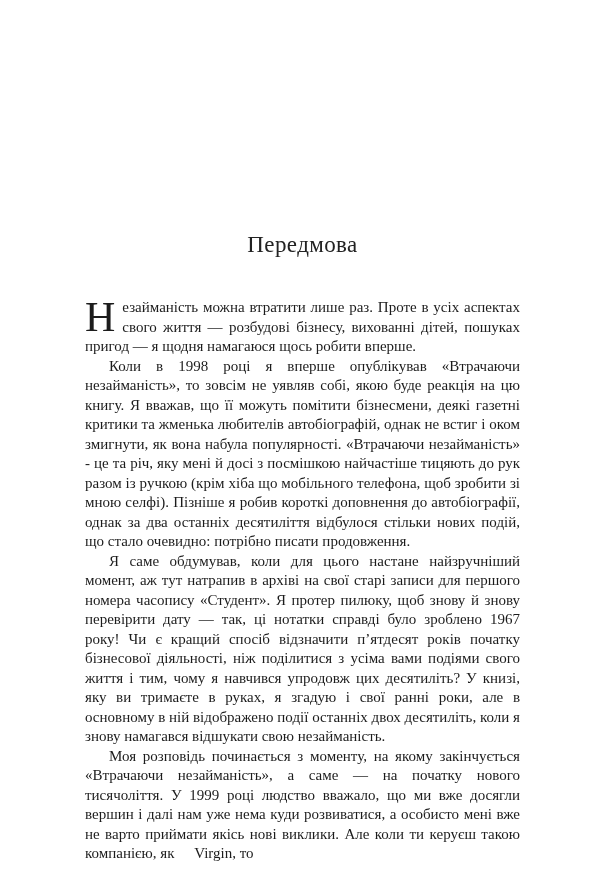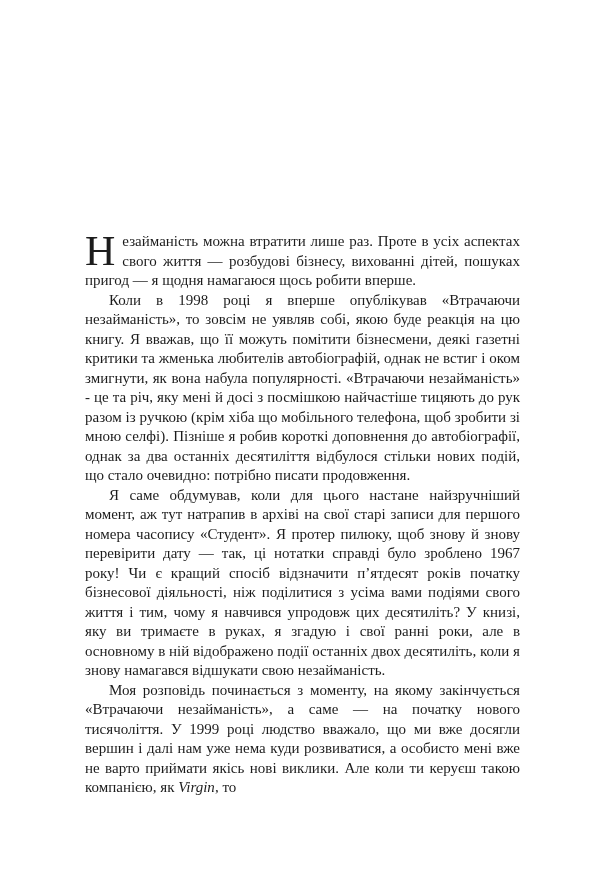--- a/index.html
+++ b/index.html
@@ -39,26 +39,27 @@
     text-indent: 24px;
   }
   .dropcap {
     float: left;
     font-size: 42px;
     line-height: 34px;
     padding: 2px 7px 0 0;
     color: #1c1c1c;
   }
   .italic {
-    font-style: italic;
+    margin-left: 16px;
   }
 </style>
 </head>
 <body>
 
 <div class="page">
+  <h1 class="title">Передмова</h1>
   <div class="body-text" id="paragraphs">
       <p><span class="dropcap">Н</span><span>езайманість можна втратити лише раз. Проте в усіх аспектах свого життя — розбудові бізнесу, вихованні дітей, пошуках пригод — я щодня намагаюся щось робити вперше.</span></p>
       <p class="indent"><span>Коли в 1998 році я вперше опублікував «Втрачаючи незайманість», то зовсім не уявляв собі, якою буде реакція на цю книгу. Я вважав, що її можуть помітити бізнесмени, деякі газетні критики та жменька любителів автобіографій, однак не встиг і оком змигнути, як вона набула популярності. «Втрачаючи незайманість» - це та річ, яку мені й досі з посмішкою найчастіше тицяють до рук разом із ручкою (крім хіба що мобільного телефона, щоб зробити зі мною селфі). Пізніше я робив короткі доповнення до автобіографії, однак за два останніх десятиліття відбулося стільки нових подій, що стало очевидно: потрібно писати продовження.</span></p>
       <p class="indent"><span>Я саме обдумував, коли для цього настане найзручніший момент, аж тут натрапив в архіві на свої старі записи для першого номера часопису «Студент». Я протер пилюку, щоб знову й знову перевірити дату — так, ці нотатки справді було зроблено 1967 року! Чи є кращий спосіб відзначити п’ятдесят років початку бізнесової діяльності, ніж поділитися з усіма вами подіями свого життя і тим, чому я навчився упродовж цих десятиліть? У книзі, яку ви тримаєте в руках, я згадую і свої ранні роки, але в основному в ній відображено події останніх двох десятиліть, коли я знову намагався відшукати свою незайманість.</span></p>
       <p class="indent"><span>Моя розповідь починається з моменту, на якому закінчується «Втрачаючи незайманість», а саме — на початку нового тисячоліття. У 1999 році людство вважало, що ми вже досягли вершин і далі нам уже нема куди розвиватися, а особисто мені вже не варто приймати якісь нові виклики. Але коли ти керуєш такою компанією, як </span><span class="italic">Virgin</span><span>, то</span></p>
     </div>
 </div>
 
 </body></html>

